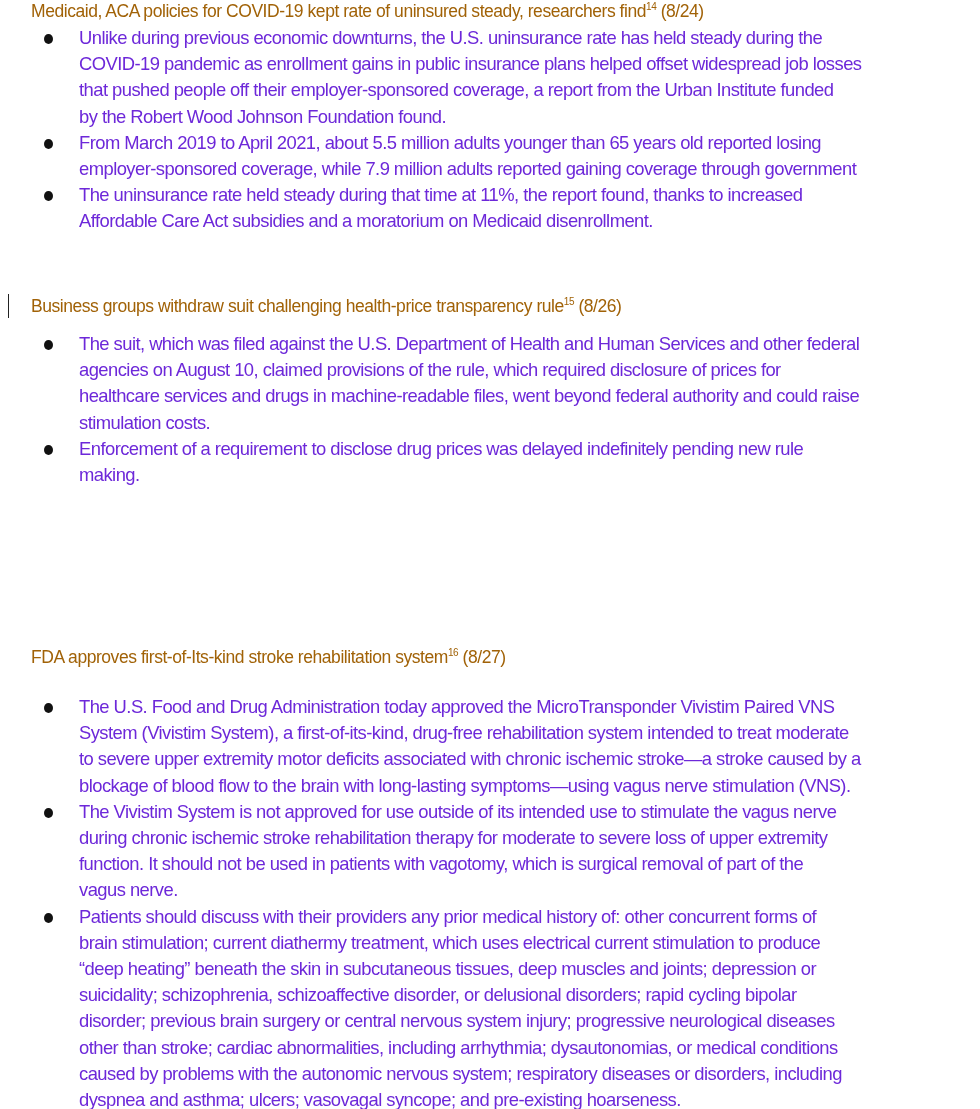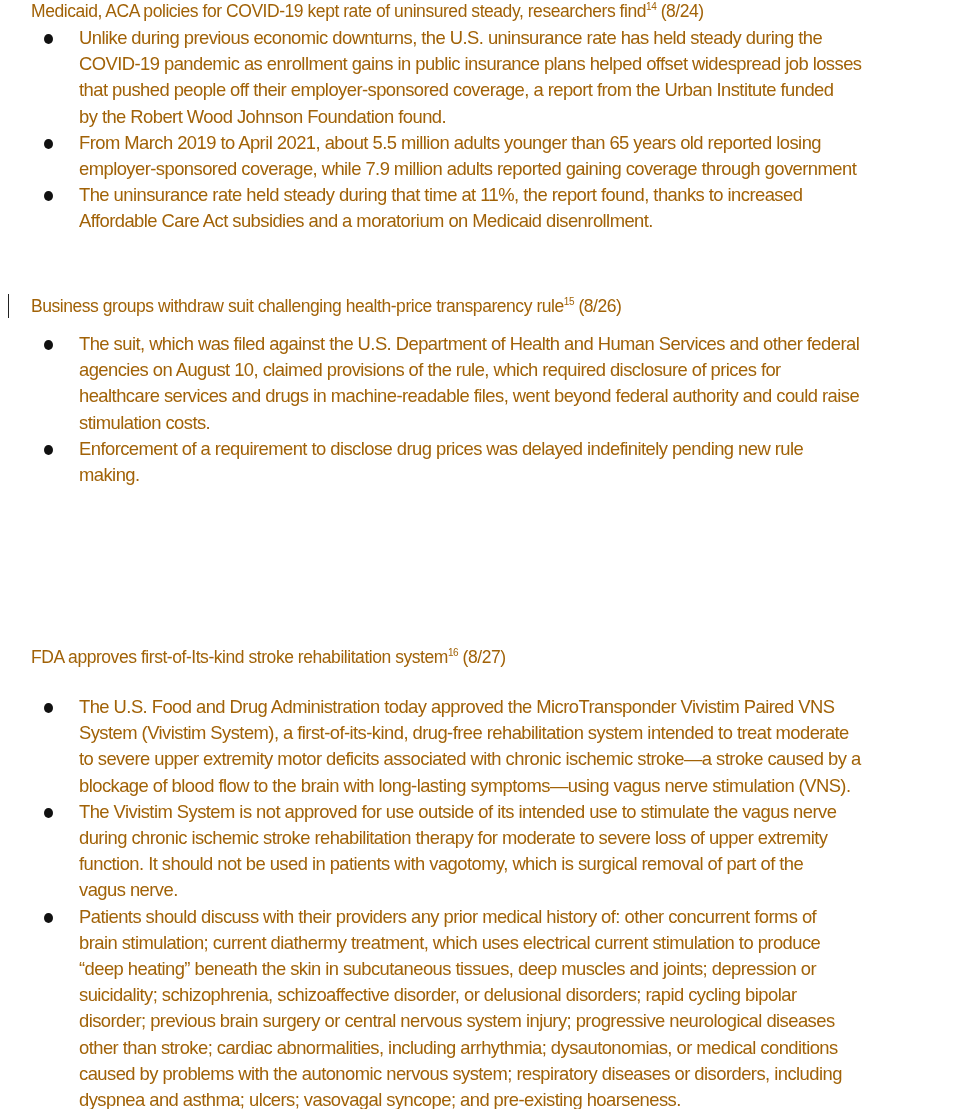--- a/index.html
+++ b/index.html
@@ -17,21 +17,21 @@
   .heading sup { font-size: 10px; vertical-align: 7px; line-height: 0; }
   .cursor { position: absolute; left: 8px; width: 1px; background: #222; }
   ul.bullets { position: absolute; left: 0; margin: 0; padding: 0; list-style: none; }
   ul.bullets li { position: relative; padding-left: 79px; }
   .bullet-dot {
     position: absolute; left: 44px; top: 9px; width: 9px; height: 10px;
     border-radius: 50%; background: #111;
   }
   .line {
     display: block; font-size: 18.4px; line-height: 26.2px; white-space: nowrap;
-    letter-spacing: -0.55px; color: #a16207;
+    letter-spacing: -0.55px; color: #6d28d9;
   }
 </style>
 </head>
 <body>
 
 <div class="heading" style="top:0px;">
   <span>Medicaid, ACA policies for COVID-19 kept rate of uninsured steady, researchers find</span><sup>14</sup>&nbsp;<span>(8/24)</span>
 </div>
 <ul class="bullets" style="top:25px;">
   <li>

